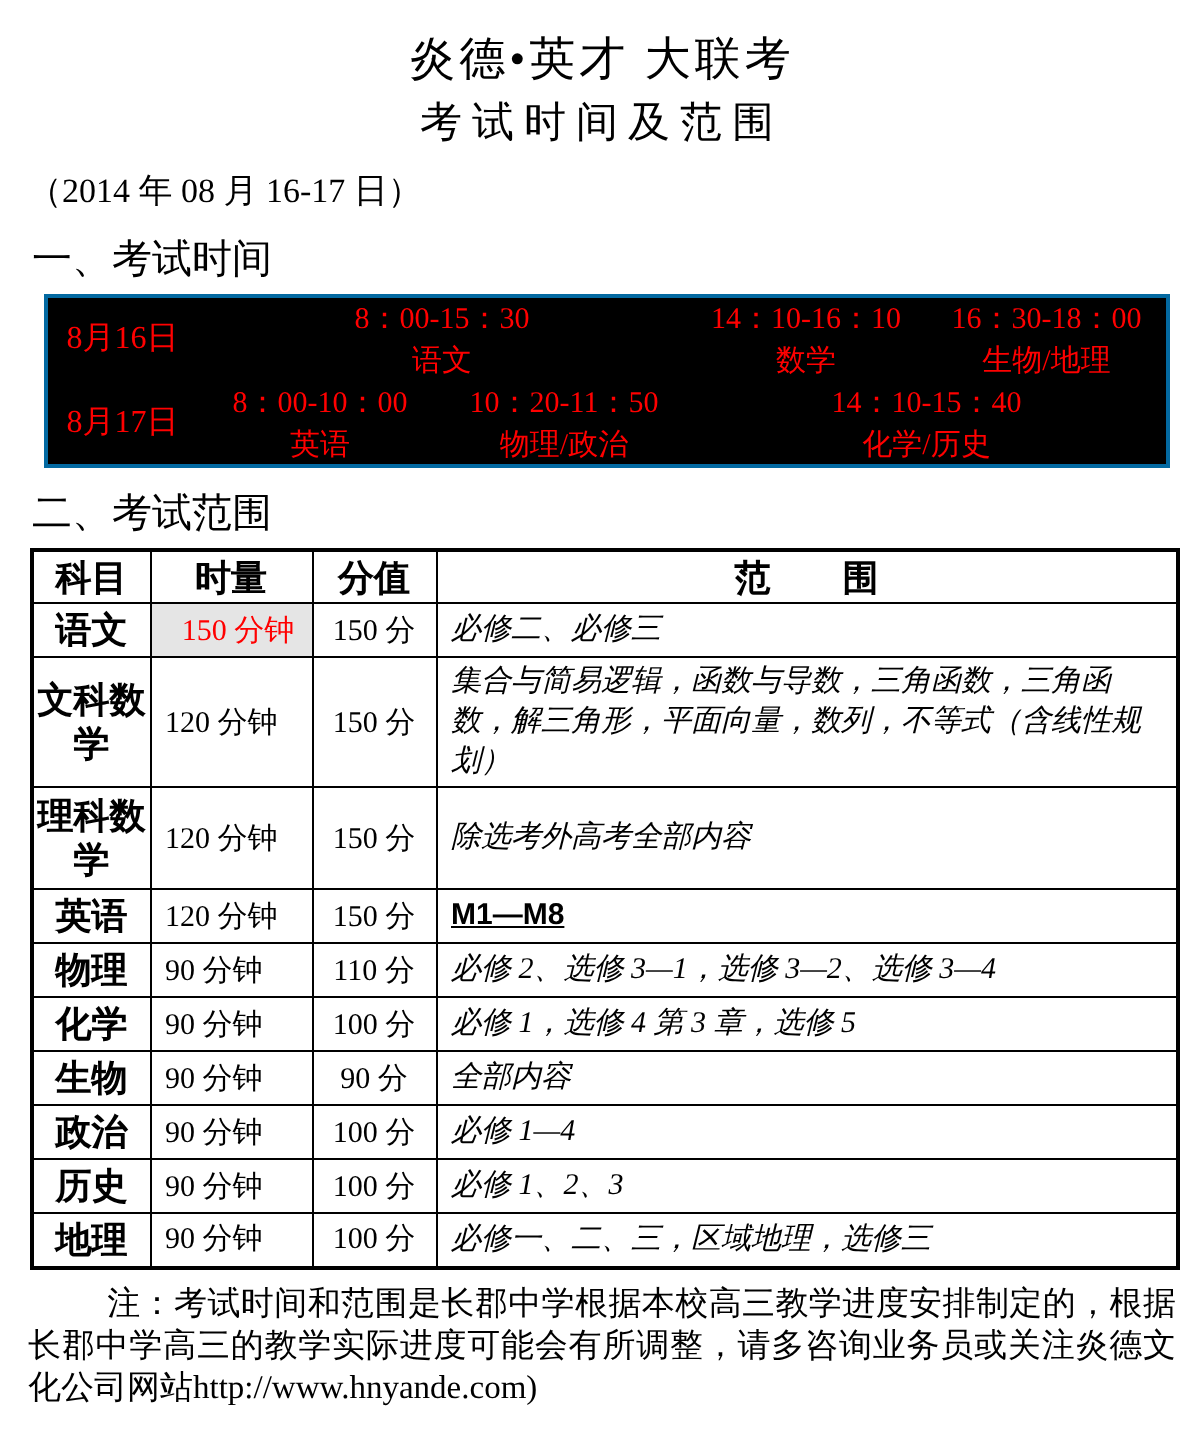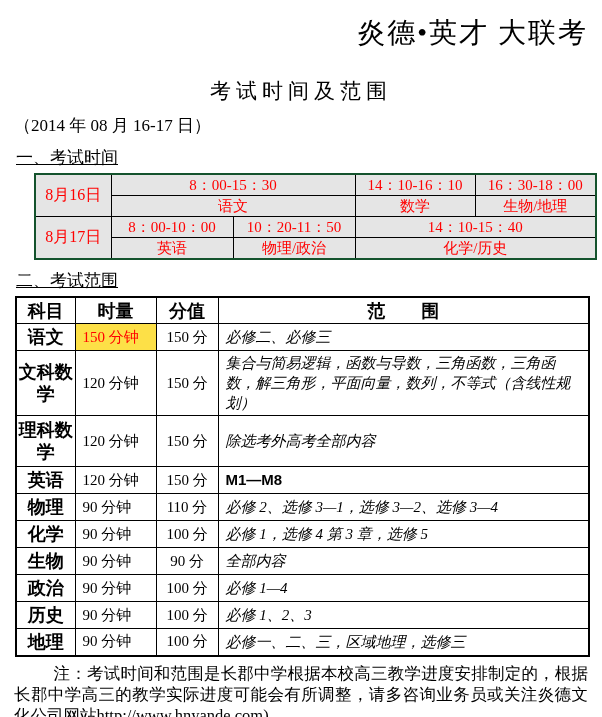--- a/index.html
+++ b/index.html
@@ -1,54 +1,54 @@
 <!DOCTYPE html>
 <html><head>
 <meta charset="utf-8">
 <style>
   html,body{margin:0;padding:0;background:#fff;}
   body{width:602px;height:717px;overflow:hidden;color:#000;
        font-family:"Liberation Serif","DejaVu Serif",serif;}
   .page{padding:8px 14px 0 14px;}
 
   
-  .brand{text-align:right;font-size:28px;letter-spacing:2px;margin-top:6px;}
+  .brand{text-align:center;font-size:23px;letter-spacing:2px;margin-top:6px;}
   .main-title{text-align:center;font-size:27px;font-weight:bold;
               font-family:"Liberation Sans","DejaVu Sans",sans-serif;margin-top:3px;}
-  .subtitle{text-align:center;font-size:21px;letter-spacing:5px;margin-top:25px;}
+  .subtitle{text-align:center;font-size:21px;letter-spacing:5px;margin-top:2px;}
   .daterange{font-size:17px;margin-top:9px;}
 
-  .section-label{font-size:17px;margin:9px 0 4px 2px;text-decoration:underline;}
+  .section-label{font-size:20px;margin:9px 0 4px 2px;}
 
   
   table{border-collapse:collapse;table-layout:fixed;}
-  .schedule{width:561px;margin-left:20px;background:#e5e5e5;color:#ff0000;
-            border:2px solid #14532d;}
+  .schedule{width:561px;margin-left:8px;background:#000000;color:#ff0000;
+            border:2px solid #0369a1;}
   .schedule td{border:1px solid #000;text-align:center;vertical-align:middle;
                font-size:15px;height:20px;padding:0;overflow:hidden;white-space:nowrap;}
   .schedule td.date-cell{font-size:16px;}
 
   
   .scope-table{width:573px;margin-left:1px;border:2px solid #000;margin-top:3px;padding-left:28px;}
   .scope-table th,.scope-table td{border:1px solid #000;padding:0;overflow:hidden;}
   .scope-table th{font-family:"Liberation Sans","DejaVu Sans",sans-serif;
                   font-weight:bold;font-size:18px;text-align:center;height:25px;}
   td.subject-cell{font-family:"Liberation Sans","DejaVu Sans",sans-serif;
                   font-weight:bold;font-size:18px;text-align:center;line-height:1.25;}
   td.duration-cell{font-size:15px;padding-left:7px;white-space:nowrap;}
   td.score-cell{font-size:15px;text-align:center;white-space:nowrap;}
   td.scope-cell{font-size:15px;font-style:italic;padding:2px 7px;line-height:20px;}
-  .hl{background:#fde047;color:#ff0000;}
+  .hl{background:#e5e5e5;color:#ff0000;text-align:center;}
   .row-s{height:27px;}
   .row-wk{height:63px;}
   .row-lk{height:51px;}
   
   .scope-table tbody tr:nth-child(4) td.scope-cell{
       font-style:normal;font-weight:bold;
-      font-family:"Liberation Sans","DejaVu Sans",sans-serif;}
+      font-family:"Liberation Sans","DejaVu Sans",sans-serif;text-decoration:underline;}
 
   
   .note{font-size:16.5px;line-height:21px;margin-top:6px;
         text-indent:2.4em;text-align:justify;}
 </style>
 </head>
 <body>
 
 <div class="page">
 

